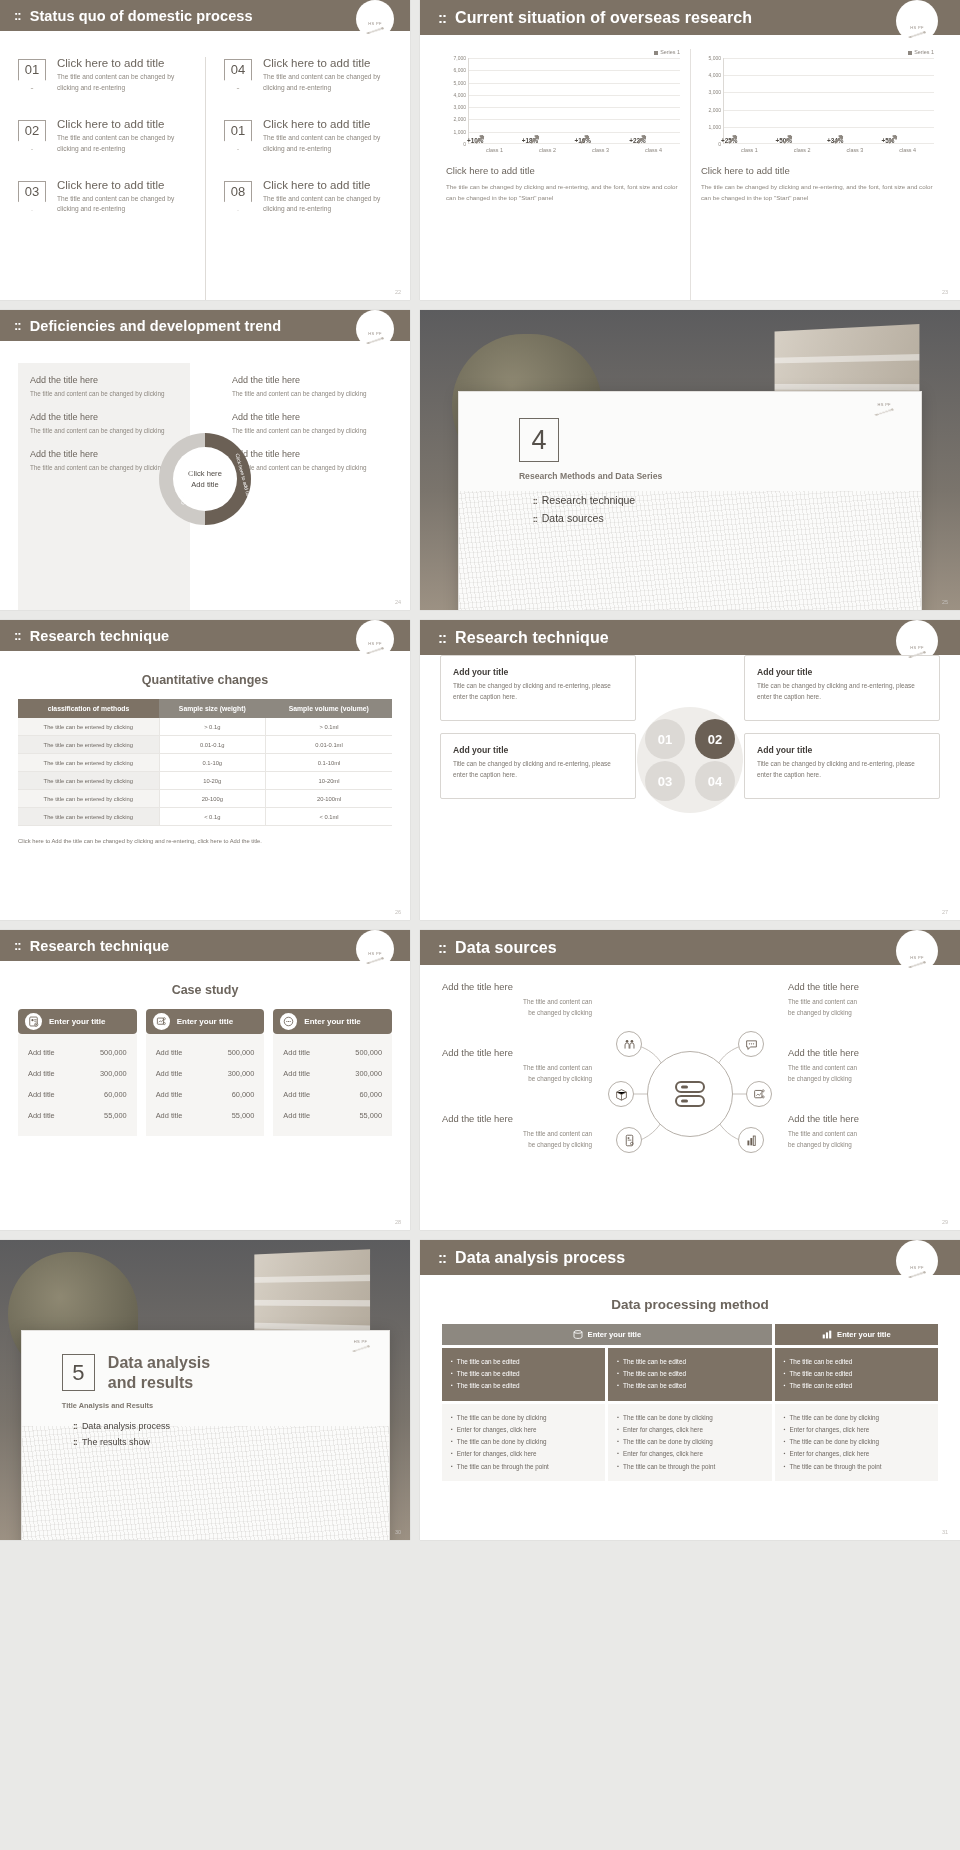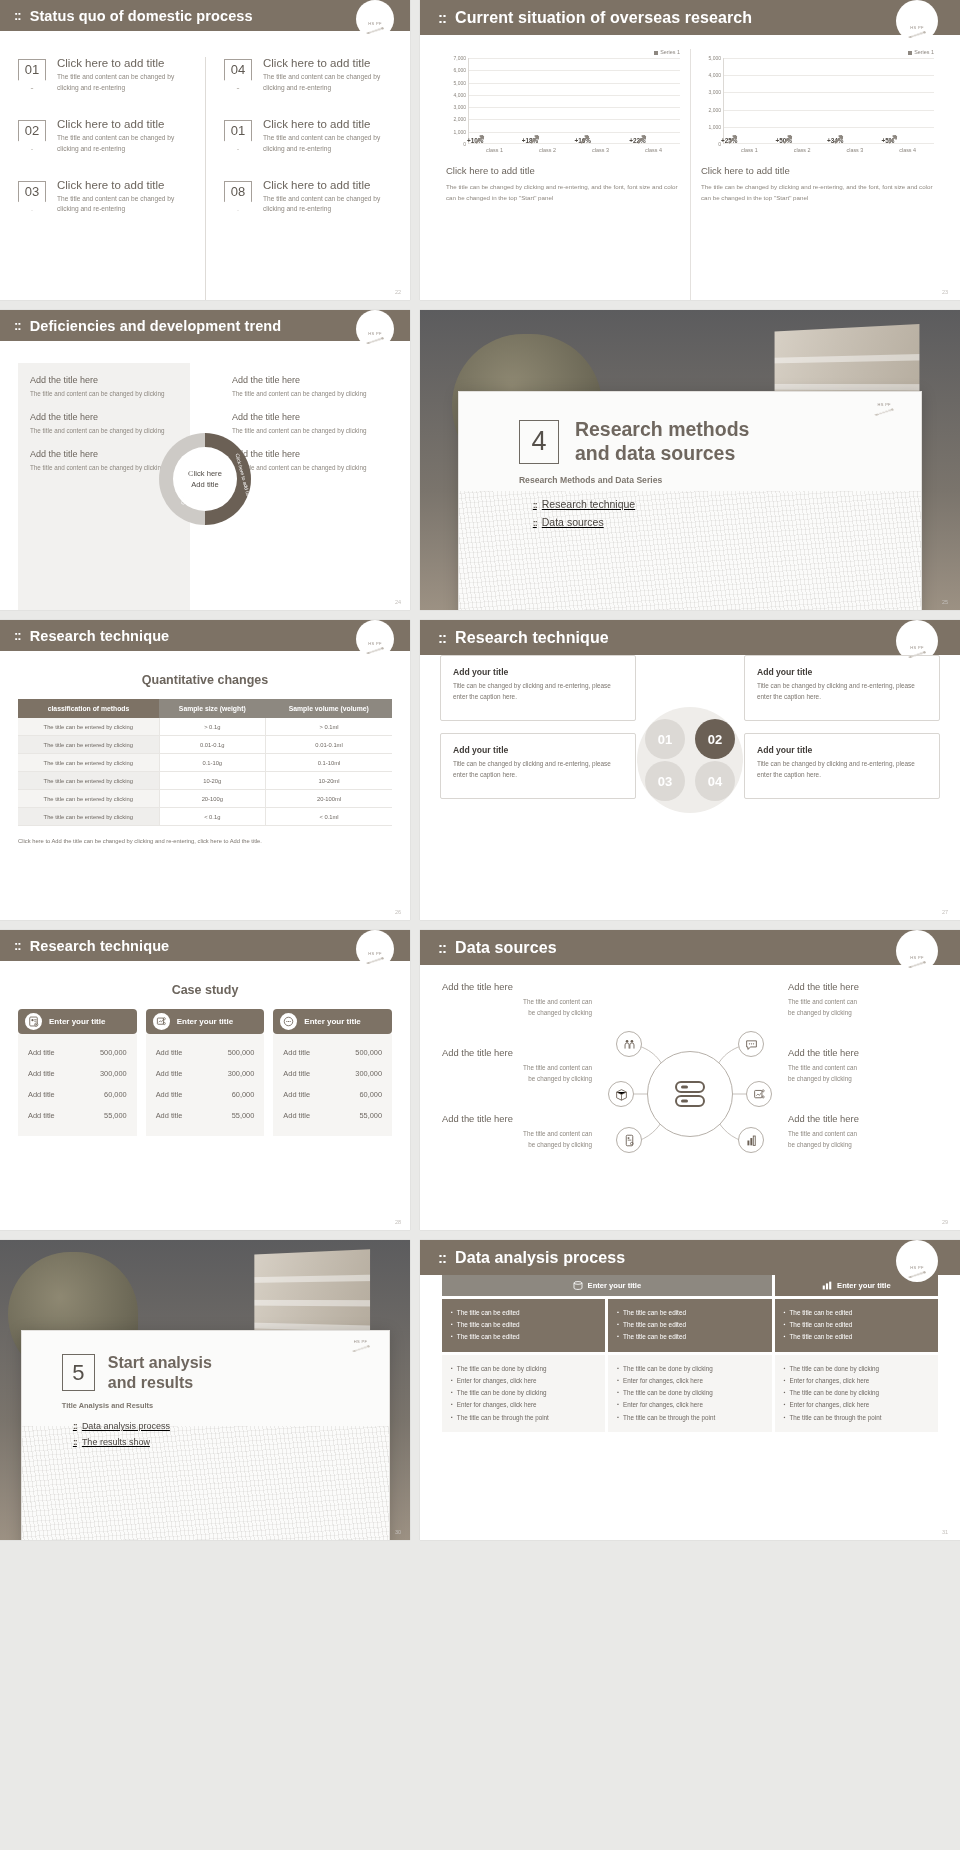--- a/index.html
+++ b/index.html
@@ -135,21 +135,21 @@
   .cover-card .mesh { position:absolute; left:0; right:0; bottom:0; height:58%;
       background:
        repeating-linear-gradient(82deg, rgba(150,145,138,.16) 0 1px, transparent 1px 4px),
        repeating-linear-gradient(-4deg, rgba(150,145,138,.10) 0 1px, transparent 1px 5px);
   }
   .cover-head { display:flex; align-items:center; padding-left:13%; position:relative; z-index:2;}
   .cover-num { width:40px; height:44px; border:1.5px solid #6f6a63; display:flex; align-items:center; justify-content:center;
                font-size:27px; color:#55504a; margin-right:16px; }
   .cover-title { font-size:19.5px; line-height:1.22; color:#6f675f; font-weight:700; }
   .cover-sub { padding-left:13%; margin-top:9px; font-size:8.6px; color:#7e776f; font-weight:700; position:relative; z-index:2;}
-  .cover-bullets { padding-left:16%; margin-top:13px; position:relative; z-index:2;text-decoration:underline;}
+  .cover-bullets { padding-left:16%; margin-top:13px; position:relative; z-index:2;}
   .cover-bullets div { font-size:10.5px; color:#4a4540; margin-bottom:6px; }
   .cover-bullets b { color:#5d564e; font-weight:700; letter-spacing:-1px; margin-right:5px; font-size:9px;}
   .cover-badge { position:absolute; right:26px; top:10px; z-index:3; display:flex; flex-direction:column; align-items:center;}
 
   
   .sec-title { text-align:center; font-size:12.5px; color:#6c655d; font-weight:700; margin:22px 0 12px; }
   .slide.wide .sec-title { font-size:13.5px; }
   table.qt { width:calc(100% - 36px); margin:0 18px; border-collapse:collapse; }
   table.qt th {
     background:#8a7f71; color:#fff; font-size:6.8px; font-weight:700; padding:6px 2px; text-align:center;
@@ -528,24 +528,20 @@
         <div class="cover-badge">
           <span class="logo-txt">HS PF</span>
           <svg width="22" height="10" viewBox="0 0 20 9">
               <path d="M1 7 L18 1 L19 3 L3 8 Z" fill="#c9c3bb"></path>
               <path d="M4 6.2 L16 2.2" stroke="#fff" stroke-width=".7"></path>
               <path d="M5 7.2 L17 3.2" stroke="#fff" stroke-width=".7"></path>
             </svg>
         </div>
         <div class="cover-head">
           <div class="cover-num">4</div>
-          <div class="cover-title">
-            <div>Research methods</div>
-            <div>and data sources</div>
-          </div>
         </div>
         <div class="cover-sub">Research Methods and Data Series</div>
         <div class="cover-bullets">
           <div><b>::</b><span>Research technique</span></div>
           <div><b>::</b><span>Data sources</span></div>
         </div>
       </div>
     </div>
     <span class="pgnum">25</span>
   </div>
@@ -897,21 +893,21 @@
           <span class="logo-txt">HS PF</span>
           <svg width="20" height="9" viewBox="0 0 20 9">
               <path d="M1 7 L18 1 L19 3 L3 8 Z" fill="#c9c3bb"></path>
               <path d="M4 6.2 L16 2.2" stroke="#fff" stroke-width=".7"></path>
               <path d="M5 7.2 L17 3.2" stroke="#fff" stroke-width=".7"></path>
             </svg>
         </div>
         <div class="cover-head" style="padding-left:11%">
           <div class="cover-num" style="width:33px; height:37px; font-size:22px; margin-right:13px">5</div>
           <div class="cover-title" style="font-size:16px">
-            <div>Start analysis</div>
+            <div>Data analysis</div>
             <div>and results</div>
           </div>
         </div>
         <div class="cover-sub" style="padding-left:11%; font-size:7.4px">Title Analysis and Results</div>
         <div class="cover-bullets" style="padding-left:14%; margin-top:11px">
           <div style="font-size:9px"><b>::</b><span>Data analysis process</span></div>
           <div style="font-size:9px"><b>::</b><span>The results show</span></div>
         </div>
       </div>
     </div>
@@ -924,20 +920,21 @@
       <span class="bar-title">Data analysis process</span>
       <div class="logo-badge">
         <span class="logo-txt">HS PF</span>
         <svg class="logo-mark" width="20" height="9" viewBox="0 0 20 9">
             <path d="M1 7 L18 1 L19 3 L3 8 Z" fill="#bdb6ae"></path>
             <path d="M4 6.2 L16 2.2" stroke="#fff" stroke-width=".7"></path>
             <path d="M5 7.2 L17 3.2" stroke="#fff" stroke-width=".7"></path>
           </svg>
       </div>
     </div>
+    <div class="sec-title">Data processing method</div>
     <div class="proc">
       <div class="proc-head">
         <div class="ph" style="flex:2.02">
           <svg width="10" height="9" viewBox="0 0 14 12">
               <ellipse cx="7" cy="2.4" rx="5.6" ry="1.9" fill="none" stroke="#fff" stroke-width="1.2"></ellipse>
               <path d="M1.4 2.4v7.2c0 1 2.5 1.9 5.6 1.9s5.6-.9 5.6-1.9V2.4" fill="none" stroke="#fff" stroke-width="1.2"></path>
             </svg>
           <span>Enter your title</span>
         </div>
         <div class="ph dark" style="flex:1">

